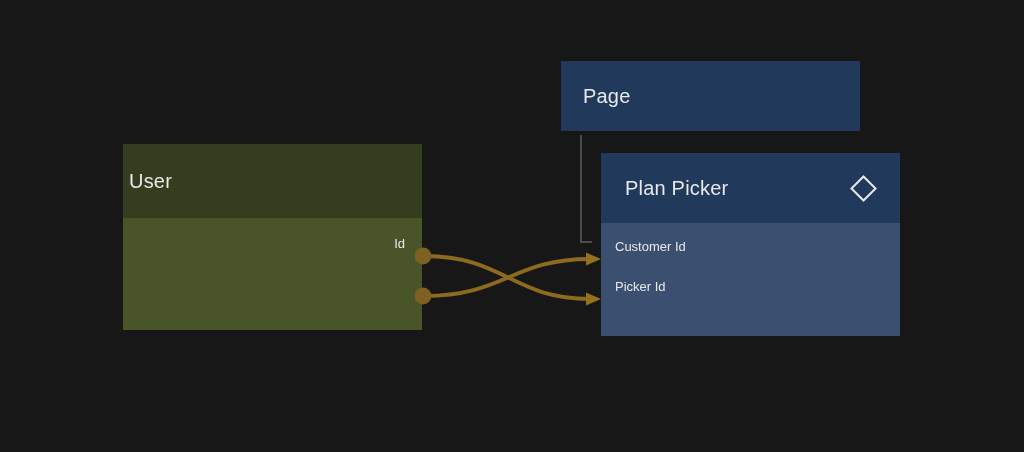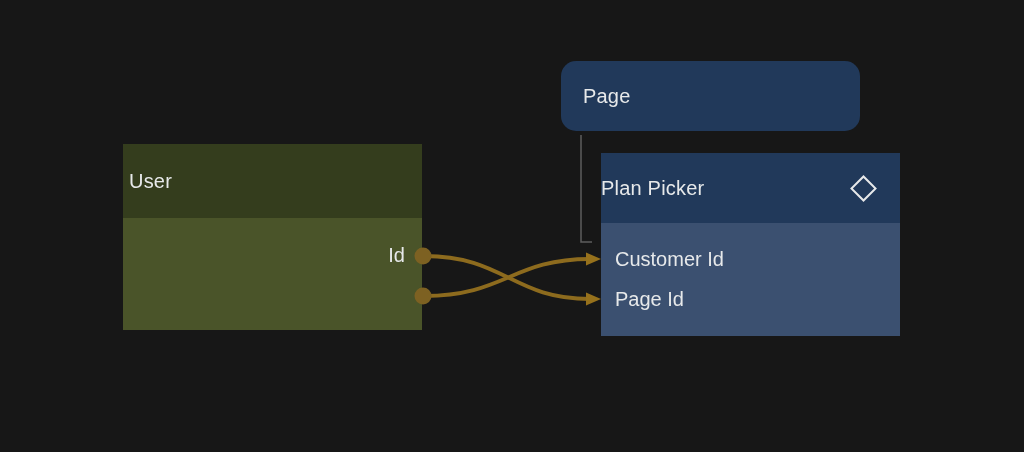--- a/index.html
+++ b/index.html
@@ -12,53 +12,52 @@
     position: relative;
     width: 1024px;
     height: 452px;
     background: var(--bg, #171717);
     overflow: hidden;
   }
   .node {
     position: absolute;
     box-sizing: border-box;
     color: var(--text, #e8eaec);
-    border-radius: 15px;
   }
   .node-header {
     box-sizing: border-box;
     display: flex;
     align-items: center;
     font-size: 20px;
     letter-spacing: 0.2px;
   }
   .node-body {
     box-sizing: border-box;
     display: flex;
     flex-direction: column;
   }
   .field-row {
     box-sizing: border-box;
     display: flex;
-    align-items: center;
-    font-size: 20px;
+    align-items: flex-start;
+    font-size: 13px;
   }
   
   .node-user { left: 123px; top: 144px; width: 299px; height: 186px; }
   .node-user .node-header { height: 74px; background: var(--user_header); padding-left: 6px; }
   .node-user .node-body { height: 112px; background: var(--user_body); padding-top: 18px; }
   .node-user .field-row { height: 39px; justify-content: flex-end; padding-right: 17px; }
   
   .node-page { left: 561px; top: 61px; width: 299px; height: 70px; background: var(--header_blue); }
   .node-page .node-header { height: 70px; padding-left: 22px; }
   
   .node-plan-picker { left: 601px; top: 153px; width: 299px; height: 183px; }
   .node-plan-picker .node-header {
     height: 70px; background: var(--header_blue);
-    padding-right: 24px;
+    padding-left: 24px; padding-right: 24px;
     justify-content: space-between;
   }
   .node-plan-picker .node-body { height: 113px; background: var(--planpicker_body); padding-top: 16px; }
   .node-plan-picker .field-row { height: 40px; justify-content: flex-start; padding-left: 14px; }
   .diamond {
     width: 15px; height: 15px;
     border: 2px solid var(--text, #e3e6eb);
     transform: rotate(45deg);
     margin-right: 3px;
     flex: 0 0 auto;
@@ -95,21 +94,21 @@
   <div class="node node-plan-picker">
     <div class="node-header">
       <span>Plan Picker</span>
       <span class="diamond"></span>
     </div>
     <div class="node-body">
       <div class="field-row">
         <span>Customer Id</span>
       </div>
       <div class="field-row">
-        <span>Page Id</span>
+        <span>Picker Id</span>
       </div>
     </div>
   </div>
 
   <svg class="wires" viewBox="0 0 1024 452">
 
     <path d="M 581 135 L 581 242 L 592 242" fill="none" stroke-width="1.5" stroke="#5e5e5e"></path>
 
     <g>
       <path d="M 424 256 C 505 256 512 299 590 299" fill="none" stroke-width="3.8" stroke="#8d6b1e"></path>

